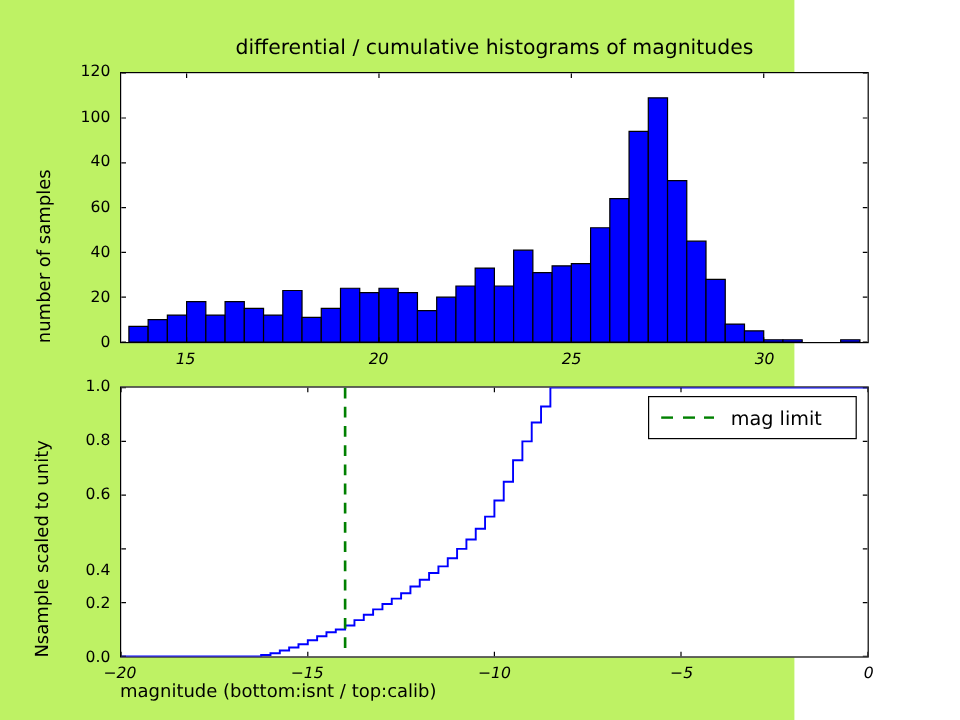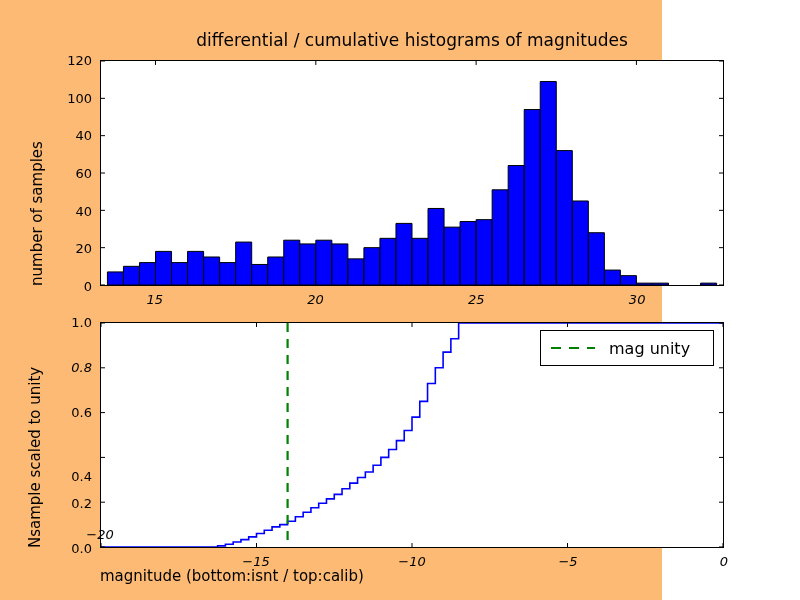--- a/index.html
+++ b/index.html
@@ -12,21 +12,21 @@
     height: 600px;
     font-family: "DejaVu Sans", sans-serif;
     overflow: hidden;
     position: relative;
   }
   #figure {
     position: absolute;
     left: 0; top: 0;
     width: 662px;
     height: 600px;
-    background: #fdba74;
+    background: #bef264;
   }
   .fig-title {
     position: absolute;
     left: 100px;
     top: 30px;
     width: 624px;
     text-align: center;
     font-size: 17px;
     color: #000000;
     white-space: nowrap;
@@ -216,33 +216,33 @@
         <line x1="624" y1="0" x2="624" y2="4" stroke="#000000" stroke-width="1" vector-effect="non-scaling-stroke"></line>
         <line x1="624" y1="222" x2="624" y2="226" stroke="#000000" stroke-width="1" vector-effect="non-scaling-stroke"></line>
       </svg>
   </div>
 
   <div id="bottom-yticks">
       <div class="ticklabel ytick-label" style="left: 36px; top: 548px; width: 56px;">0.0</div>
       <div class="ticklabel ytick-label" style="left: 36px; top: 502.8px; width: 56px;">0.2</div>
       <div class="ticklabel ytick-label" style="left: 36px; top: 457.6px; width: 56px; margin-top: 18px;">0.4</div>
       <div class="ticklabel ytick-label" style="left: 36px; top: 412.4px; width: 56px;">0.6</div>
-      <div class="ticklabel ytick-label" style="left: 36px; top: 367.2px; width: 56px; font-style: italic;">0.8</div>
+      <div class="ticklabel ytick-label" style="left: 36px; top: 367.2px; width: 56px;">0.8</div>
       <div class="ticklabel ytick-label" style="left: 36px; top: 322px; width: 56px;">1.0</div>
     </div>
   <div id="bottom-xticks">
-      <div class="ticklabel xtick-label" style="left: 100px; top: 527px;">−20</div>
+      <div class="ticklabel xtick-label" style="left: 100px; top: 554px;">−20</div>
       <div class="ticklabel xtick-label" style="left: 256px; top: 554px;">−15</div>
       <div class="ticklabel xtick-label" style="left: 412px; top: 554px;">−10</div>
       <div class="ticklabel xtick-label" style="left: 568px; top: 554px;">−5</div>
       <div class="ticklabel xtick-label" style="left: 724px; top: 554px;">0</div>
     </div>
 
   <div class="axis-label ylabel-rot" id="bottom-ylabel" style="left:26px; top:548px;">Nsample scaled to unity</div>
 
   <div class="axis-label" id="bottom-xlabel" style="left:100px; top:567px; width:624px; ">magnitude (bottom:isnt / top:calib)</div>
 
   <div class="legend-box" id="legend" style="left:540px; top:330px; width:174px; height:36px;">
     <span class="legend-sample" id="legend-swatch" style="background: repeating-linear-gradient(to right, rgb(0, 128, 0) 0px, rgb(0, 128, 0) 10px, rgba(0, 0, 0, 0) 10px, rgba(0, 0, 0, 0) 18px);"></span>
-    <span class="legend-label">mag unity</span>
+    <span class="legend-label">mag limit</span>
   </div>
 
 </div>
 
 </body></html>

